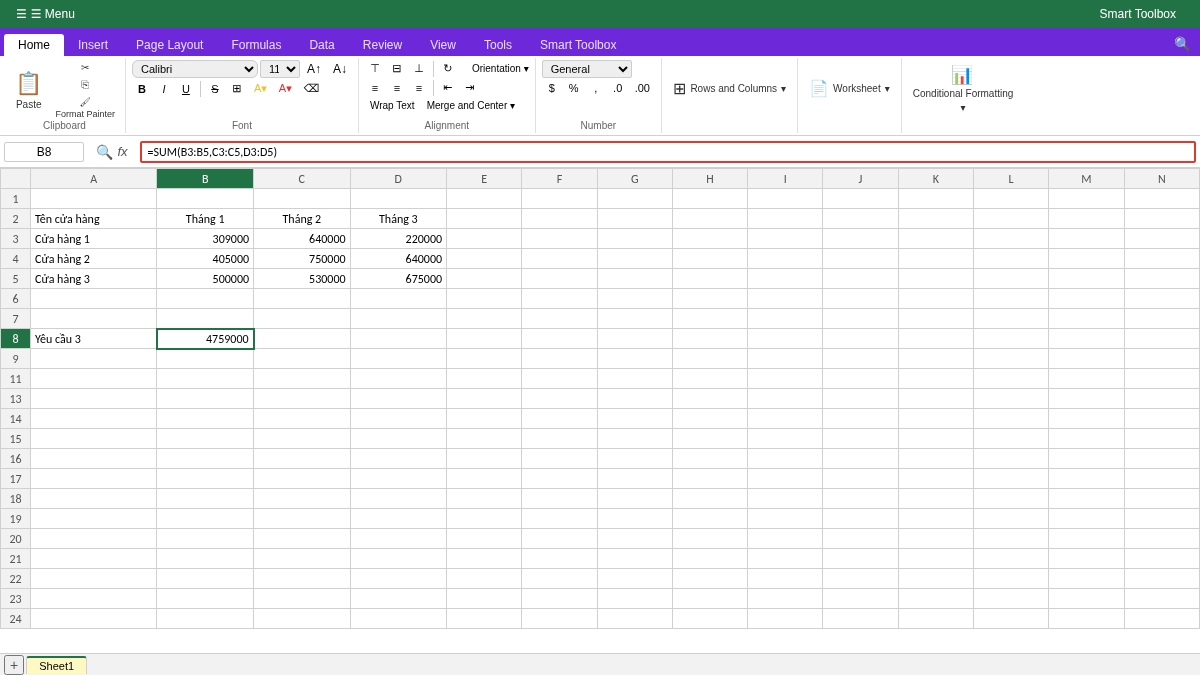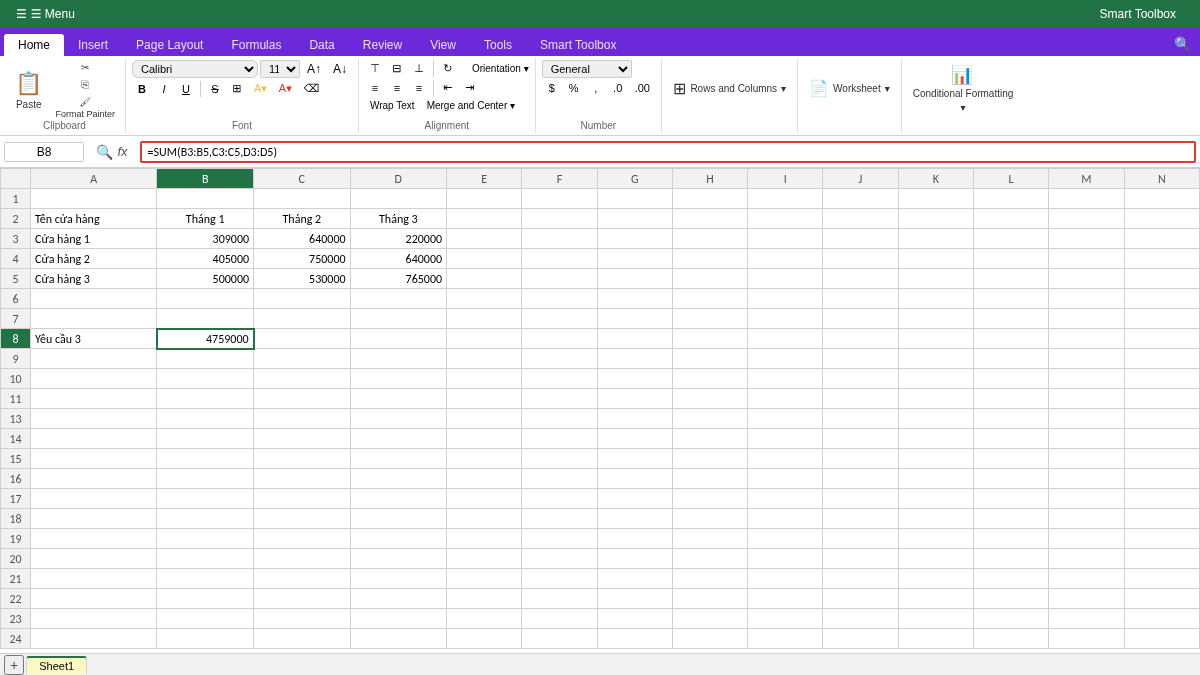--- a/index.html
+++ b/index.html
@@ -590,21 +590,21 @@
             <td class="cell"></td>
             <td class="cell"></td>
             <td class="cell"></td>
             <td class="cell"></td>
           </tr>
           <tr>
             <th class="row-header">5</th>
             <td class="cell cell-left">Cửa hàng 3</td>
             <td class="cell cell-right">500000</td>
             <td class="cell cell-right">530000</td>
-            <td class="cell cell-right">765000</td>
+            <td class="cell cell-right">675000</td>
             <td class="cell"></td>
             <td class="cell"></td>
             <td class="cell"></td>
             <td class="cell"></td>
             <td class="cell"></td>
             <td class="cell"></td>
             <td class="cell"></td>
             <td class="cell"></td>
             <td class="cell"></td>
             <td class="cell"></td>
@@ -655,37 +655,20 @@
             <td class="cell"></td>
             <td class="cell"></td>
             <td class="cell"></td>
             <td class="cell"></td>
             <td class="cell"></td>
             <td class="cell"></td>
             <td class="cell"></td>
           </tr>
           <tr>
             <th class="row-header">9</th>
-            <td class="cell"></td>
-            <td class="cell"></td>
-            <td class="cell"></td>
-            <td class="cell"></td>
-            <td class="cell"></td>
-            <td class="cell"></td>
-            <td class="cell"></td>
-            <td class="cell"></td>
-            <td class="cell"></td>
-            <td class="cell"></td>
-            <td class="cell"></td>
-            <td class="cell"></td>
-            <td class="cell"></td>
-            <td class="cell"></td>
-          </tr>
-          <tr>
-            <th class="row-header">10</th>
             <td class="cell"></td>
             <td class="cell"></td>
             <td class="cell"></td>
             <td class="cell"></td>
             <td class="cell"></td>
             <td class="cell"></td>
             <td class="cell"></td>
             <td class="cell"></td>
             <td class="cell"></td>
             <td class="cell"></td>

